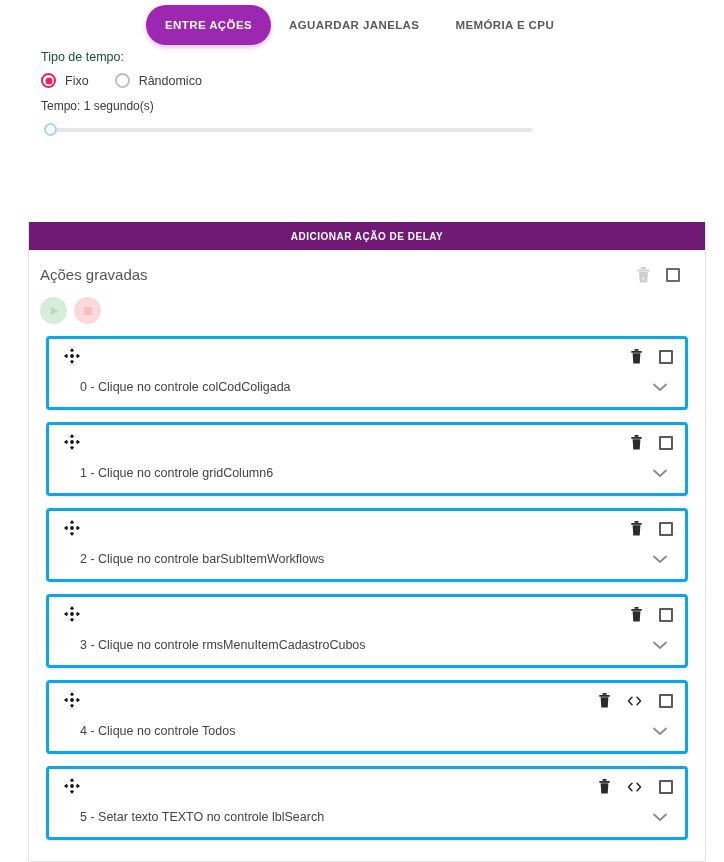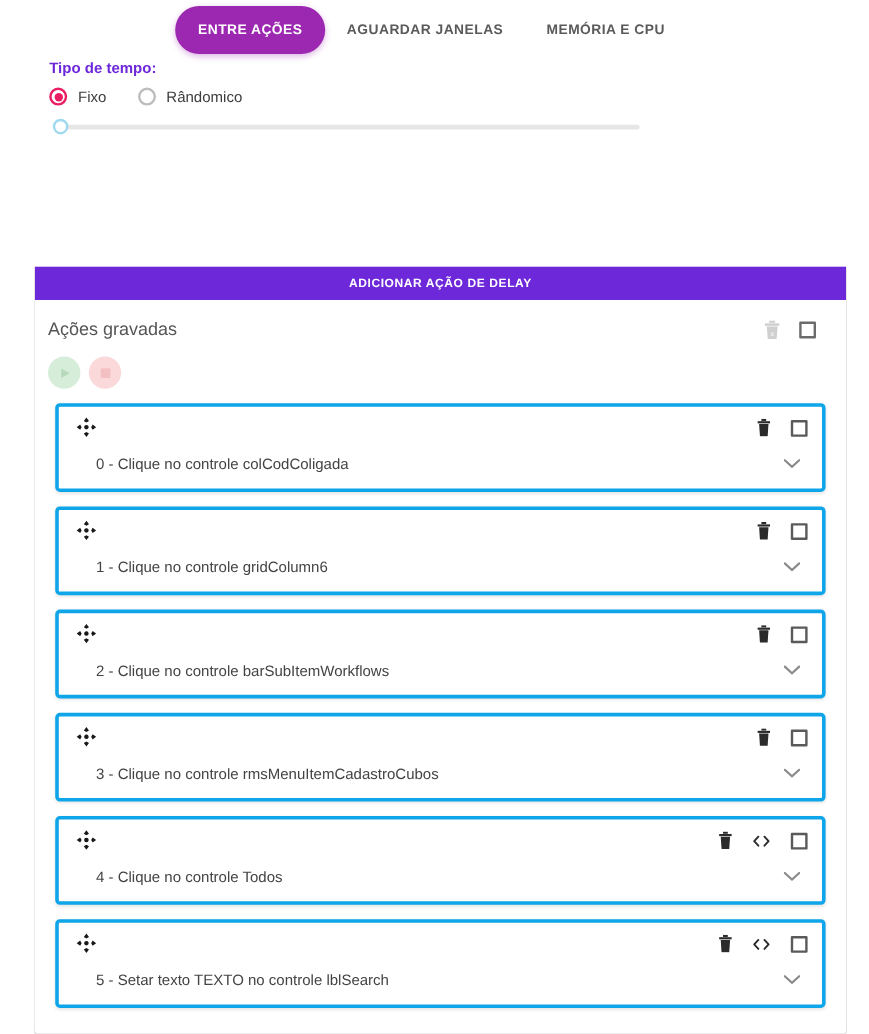--- a/index.html
+++ b/index.html
@@ -46,23 +46,22 @@
     padding: 0 19px;
     box-shadow: 0 2px 5px rgba(156,39,176,.35);
   }
 
   
   .settings {
     padding: 6px 0 0 41px;
   }
   .settings-label {
     font-size: 12.5px;
-    color: #6d28d9;
+    color: #14532d;
     margin-bottom: 9px;
-    font-weight: bold;
   }
   .radio-row {
     display: flex;
     align-items: center;
     margin-bottom: 11px;
   }
   .radio {
     display: flex;
     align-items: flex-end;
     margin-right: 26px;
@@ -135,21 +134,21 @@
     border: 1px solid #e4e4e4;
     border-top: none;
     background: #ffffff;
     border-radius: 0 0 3px 3px;
     height: 640px;
     overflow: hidden;
   }
   .add-delay-btn {
     display: block;
     width: 100%;
-    background: #6d28d9;
+    background: #701a75;
     color: #ffffff;
     font-size: 10px;
     font-weight: bold;
     letter-spacing: .5px;
     text-align: center;
     padding: 9px 16px 8px;
     border: none;
     cursor: pointer;
     font-family: "Liberation Sans", sans-serif;
   }
@@ -266,20 +265,21 @@
     <label class="radio checked">
       <span class="dot"></span>
       <span class="rlabel">Fixo</span>
     </label>
     <label class="radio">
       <span class="dot"></span>
       <span class="rlabel">Rândomico</span>
     </label>
   </div>
 
+  <div class="time-label">Tempo: 1 segundo(s)</div>
 
   <div class="slider-wrap">
     <div class="slider-track"></div>
     <div class="slider-thumb"></div>
   </div>
 </div>
 
 <div class="panel">
 
   <button class="add-delay-btn">ADICIONAR AÇÃO DE DELAY</button>

